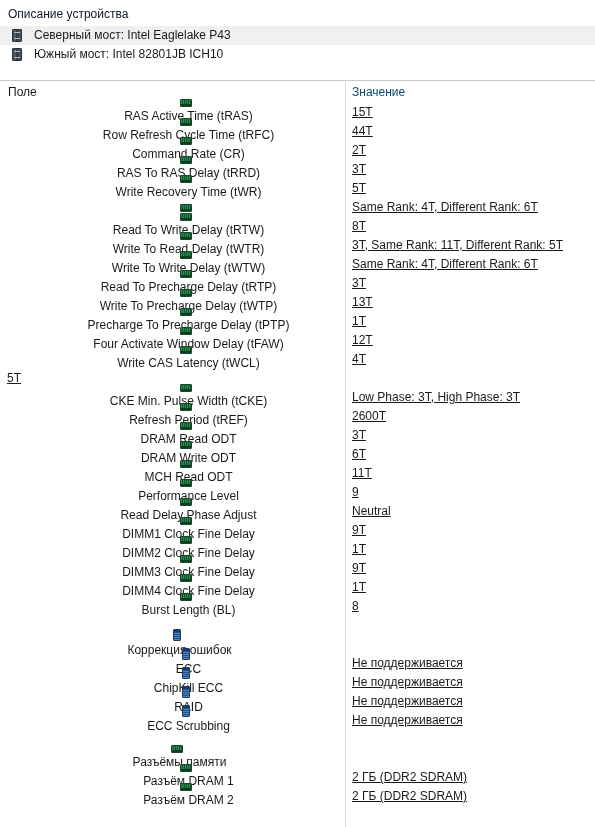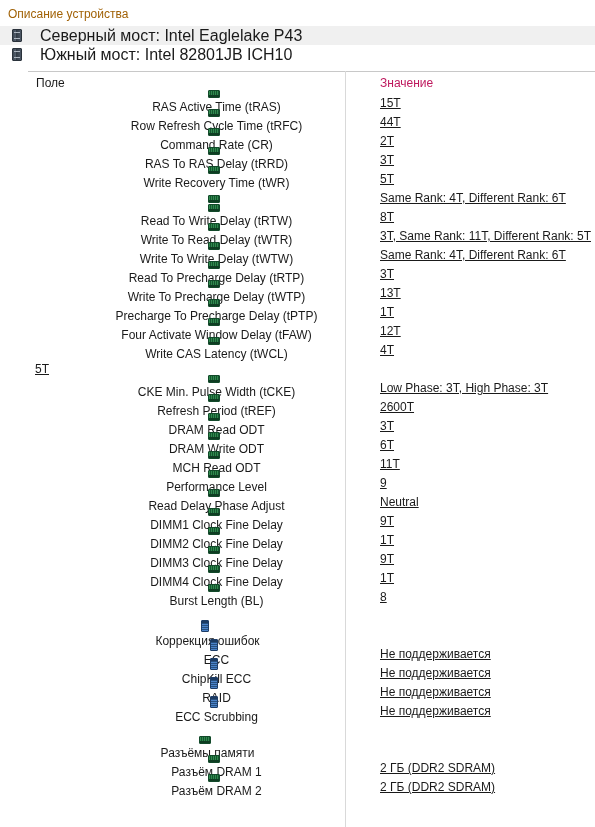--- a/index.html
+++ b/index.html
@@ -16,37 +16,37 @@
     overflow: hidden;
     position: relative;
   }
 
   
   #device-block {
     padding-top: 5px;
   }
   .section-title {
     font-size: 12px;
-    color: #a16207;
+    color: #0f172a;
     padding: 1px 0 4px 8px;
     line-height: 16px;
   }
   .dev-row {
     display: flex;
     align-items: center;
     height: 19px;
     padding-left: 12px;
   }
   .dev-row.selected {
     background: #f0f0f0;
   }
   .dev-row .label {
-    margin-left: 18px;
+    margin-left: 12px;
     line-height: 19px;
-    font-size: 16px;
+    font-size: 12px;
     white-space: nowrap;
   }
 
   
   .ico {
     display: inline-block;
     flex: 0 0 auto;
     position: relative;
   }
   
@@ -109,22 +109,21 @@
     content: "";
     position: absolute;
     left: 0; right: 0; top: 0;
     height: 2px;
     background: #1b3a61;
   }
 
   
   #table-area {
     position: relative;
-    margin-top: 7px;
-    padding-left: 28px;
+    margin-top: 16px;
   }
   .hdr-top-rule {
     height: 1px;
     background: #c8c8c8;
     width: 100%;
   }
   .table-header {
     display: flex;
     height: 22px;
     align-items: center;
@@ -133,21 +132,21 @@
   .table-header .h-field {
     width: 345px;
     box-sizing: border-box;
     padding-left: 8px;
     font-size: 12px;
     color: #1a1a1a;
   }
   .table-header .h-value {
     padding-left: 7px;
     font-size: 12px;
-    color: #be185d;
+    color: #0c4a6e;
   }
   .col-divider {
     position: absolute;
     left: 345px;
     top: 0;
     width: 1px;
     background: #d9d9d9;
   }
 
   .rows {

